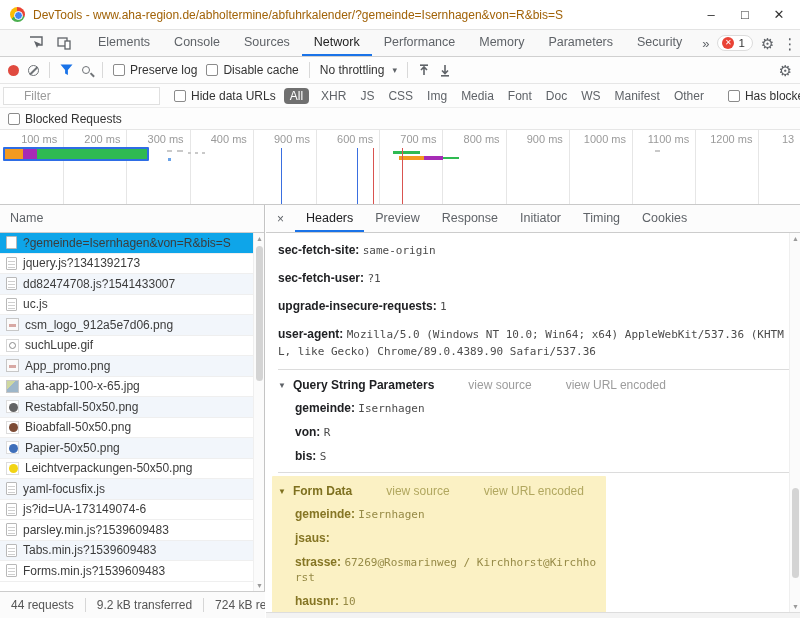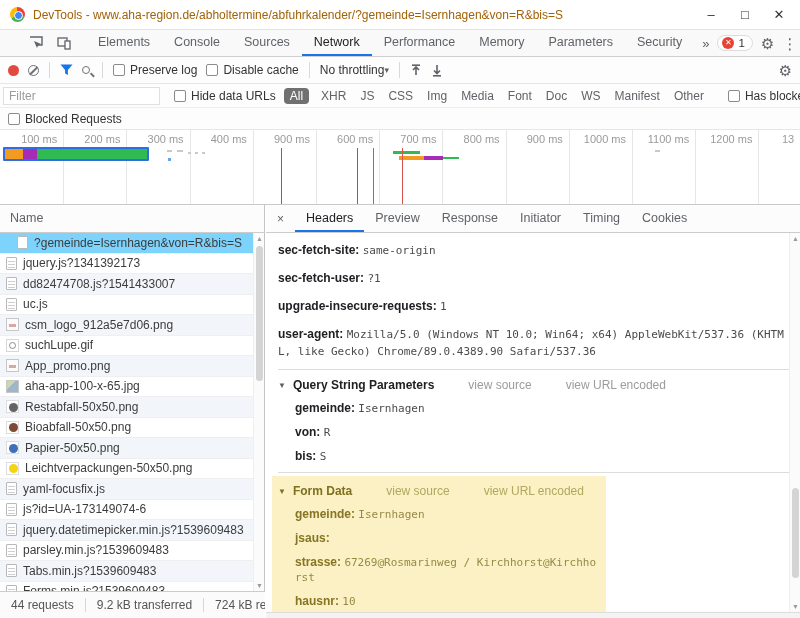--- a/index.html
+++ b/index.html
@@ -41,29 +41,29 @@
   .rec-dot { width:11px; height:11px; border-radius:50%; background:#e04a3f; }
   .clear-ic { width:11px; height:11px; border-radius:50%; border:1.5px solid #6f7377; position:relative; }
   .clear-ic::after { content:""; position:absolute; left:-1px; top:4px; width:11px; height:1.5px;
                      background:#6f7377; transform:rotate(-45deg); }
   .search-ic { width:8px; height:8px; border:1.5px solid #6f7377; border-radius:50%; position:relative; }
   .search-ic::after { content:""; position:absolute; left:7px; top:7px; width:5px; height:1.5px;
                       background:#6f7377; transform:rotate(45deg); }
   .chk { width:12px; height:12px; border:1px solid #8b8b8b; border-radius:2px; background:#fff;
          display:inline-block; vertical-align:-2px; margin-right:5px; flex:0 0 auto; }
   .ck-label { display:flex; align-items:center; color:#333; white-space:nowrap; }
-  .select { display:flex; align-items:center; color:#333; }
+  .select { display:flex; align-items:center; gap:8px; color:#333; }
   .caret { font-size:9px; color:#5f6368; }
   .spacer { flex:1; }
 
   
   .filterbar { height:24px; background:#fdfdfd; border-bottom:1px solid #eee;
                display:flex; align-items:center; padding:0 6px 0 3px; gap:8px; font-size:12px; }
   .filter-input { width:157px; height:18px; border:1px solid #e0e0e0; background:#fff; font-size:12px;
-                  padding:0 5px; color:#333; font-family:"Liberation Sans",sans-serif; outline:none; }
+                  padding:0 20px; color:#333; font-family:"Liberation Sans",sans-serif; outline:none; }
   .filter-input::placeholder { color:#9a9a9a; }
   .chips { display:flex; align-items:center; gap:2px; }
   .chip { padding:1px 6px; color:#5f6368; border-radius:4px; white-space:nowrap; }
   .chip.active { background:#707070; color:#fff; margin-right:4px; }
 
   
   .blockedbar { height:22px; background:#fdfdfd; border-bottom:1px solid #e6e6e6;
                 display:flex; align-items:center; padding:0 8px; font-size:12px; }
 
   
@@ -77,21 +77,21 @@
 
   
   .main { position:absolute; top:205px; bottom:0; left:0; right:0; }
   .left { position:absolute; left:0; top:0; bottom:0; width:265px; border-right:1px solid #c4c4c4; background:#fff; }
   .name-header { height:28px; line-height:27px; padding-left:10px; font-size:12.5px; color:#5f6368;
                  border-bottom:1px solid #ccc; background:#fcfcfc; }
   .req-list { position:absolute; top:28px; bottom:27px; left:0; right:11px; overflow:hidden; }
   .req-row { height:20.5px; display:flex; align-items:center; gap:6px; padding-left:6px;
              font-size:12px; color:#3c3c3c; border-bottom:1px solid #efefef; white-space:nowrap; overflow:hidden; }
   .req-row.odd { background:#f2f6fb; }
-  .req-row.selected { background:#7dd3fc;justify-content:center; }
+  .req-row.selected { background:#0ea5e9; }
   .ric { flex:0 0 auto; }
   .ic-doc { width:11px; height:13px; background:#fff; border:1px solid #b9b9b9; border-radius:1px; }
   .ic-script { width:11px; height:13px; background:#fff; border:1px solid #b9b9b9; border-radius:1px;
     background-image:linear-gradient(#cfcfcf,#cfcfcf),linear-gradient(#cfcfcf,#cfcfcf),linear-gradient(#cfcfcf,#cfcfcf);
     background-repeat:no-repeat; background-size:7px 1px; background-position:1px 3px,1px 6px,1px 9px; }
   .ic-thumb { width:13px; height:13px; border:1px solid #c7c7c7; background:#fbfbfb; position:relative; }
   .ic-thumb::after { content:""; position:absolute; left:2px; top:5px; width:7px; height:3px; background:#d8a9a4; }
   .ic-lens { width:13px; height:13px; border:1px solid #d7d7d7; background:#fff; position:relative; }
   .ic-lens::before { content:""; position:absolute; left:2px; top:2px; width:5px; height:5px;
                      border:1.5px solid #8c8c8c; border-radius:50%; }
@@ -376,24 +376,20 @@
           <span>Leichtverpackungen-50x50.png</span>
         </div>
         <div class="req-row odd">
           <span class="ric ic-script"></span>
           <span>yaml-focusfix.js</span>
         </div>
         <div class="req-row">
           <span class="ric ic-script"></span>
           <span>js?id=UA-173149074-6</span>
         </div>
-        <div class="req-row odd">
-          <span class="ric ic-script"></span>
-          <span>jquery.datetimepicker.min.js?1539609483</span>
-        </div>
         <div class="req-row">
           <span class="ric ic-script"></span>
           <span>parsley.min.js?1539609483</span>
         </div>
         <div class="req-row odd">
           <span class="ric ic-script"></span>
           <span>Tabs.min.js?1539609483</span>
         </div>
         <div class="req-row">
           <span class="ric ic-script"></span>

